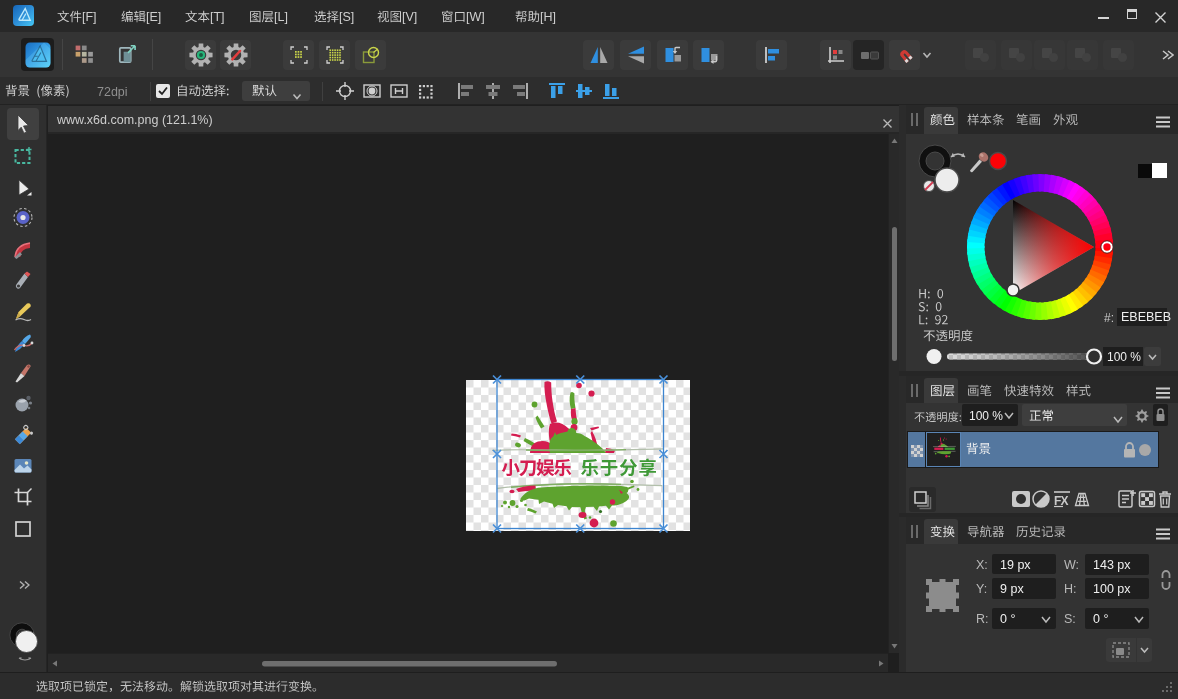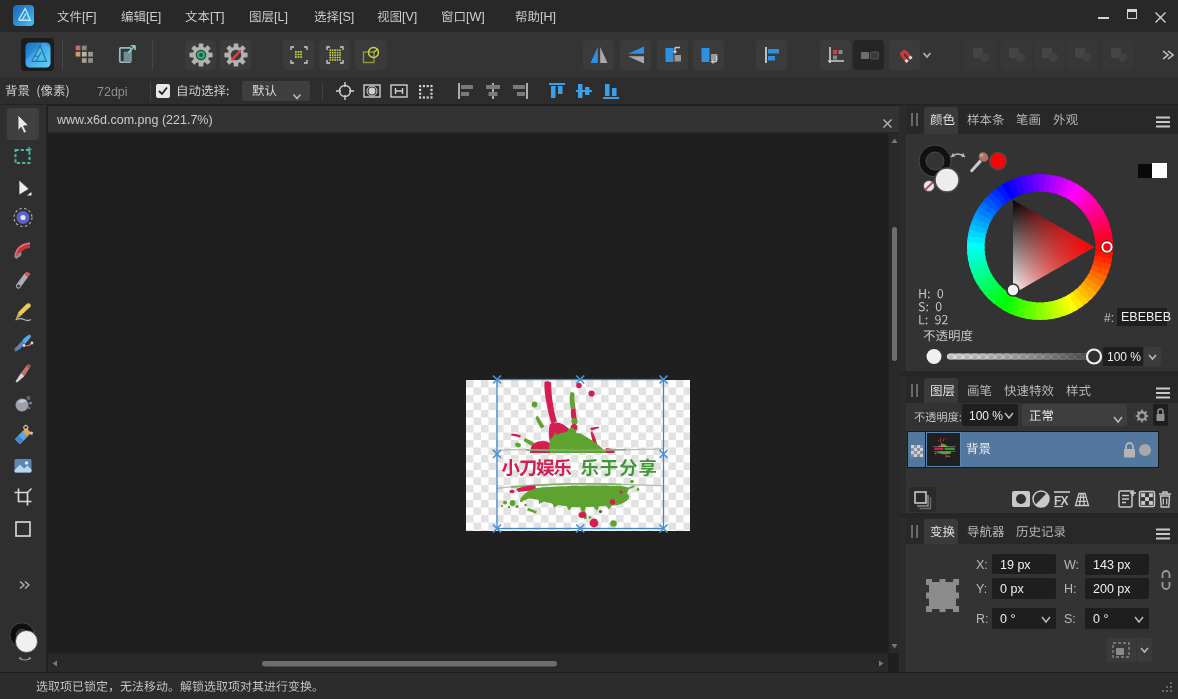--- a/index.html
+++ b/index.html
@@ -461,21 +461,21 @@
 <div class="abs" style="left:8px;top:622px;"><svg width="34" height="40" viewBox="0 0 34 40">
 <circle cx="14" cy="13" r="9" fill="none" stroke="#0e0e0e" stroke-width="6.5"></circle>
 <circle cx="14" cy="13" r="12.2" fill="none" stroke="#4f4f4f" stroke-width="0.8"></circle>
 <circle cx="14" cy="13" r="5.8" fill="none" stroke="#4f4f4f" stroke-width="0.8"></circle>
 <circle cx="18.5" cy="19.5" r="11" fill="#f0f0f0" stroke="#3a3a3a" stroke-width="0.8"></circle>
 <path d="M11 36 q6 4 12 0" fill="none" stroke="#9a9a9a" stroke-width="1.2"></path>
         <path d="M11 36 l2.5 -1 l-0.5 2.8 Z M23 36 l-2.5 -1 l0.5 2.8 Z" fill="#9a9a9a"></path>
 </svg></div>
 <div class="abs" style="left:48px;top:105px;width:851px;height:567px;background:#1f1f1f;"></div>
 <div class="abs" style="left:48px;top:106px;width:851px;height:28px;background:#333333;border-bottom:2px solid #262626;"></div>
-<div class="abs" style="left:57px;top:113px;color:#cdcdcd;font-size:12.5px;">www.x6d.com.png (221.7%)</div>
+<div class="abs" style="left:57px;top:113px;color:#cdcdcd;font-size:12.5px;">www.x6d.com.png (121.1%)</div>
 <div class="abs" style="left:882px;top:115px;"><svg width="11" height="11" viewBox="0 0 11 11">
         <path d="M1.5 1.5 L9.5 9.5 M9.5 1.5 L1.5 9.5" stroke="#b9b9b9" stroke-width="1.3"></path>
       </svg></div>
 <div class="abs" style="left:466px;top:380px;width:224px;height:151px;background:#ffffff;">
 <svg width="224" height="151" style="position:absolute;left:0;top:0;">
 <defs>
           <pattern id="chk" width="15" height="15" patternUnits="userSpaceOnUse">
 <rect width="15" height="15" fill="#ffffff"></rect>
             <rect width="7.5" height="7.5" fill="#e2e2e2"></rect>
             <rect x="7.5" y="7.5" width="7.5" height="7.5" fill="#e2e2e2"></rect>
@@ -943,25 +943,25 @@
 <div class="abs" style="left:976px;top:558px;color:#b9b9b9;font-size:12.5px;">X:</div>
 <div class="abs" style="left:992px;top:554px;width:64px;height:20px;background:#1e1e1e;border-radius:2px;">
       <div style="color:#efefef;font-size:12.5px;padding:3.5px 0 0 8px;">19 px</div>
     </div>
 <div class="abs" style="left:1064px;top:558px;color:#b9b9b9;font-size:12.5px;">W:</div>
 <div class="abs" style="left:1085px;top:554px;width:64px;height:21px;background:#1e1e1e;border-radius:2px;">
       <div style="color:#efefef;font-size:12.5px;padding:3.5px 0 0 8px;">143 px</div>
     </div>
 <div class="abs" style="left:976px;top:582px;color:#b9b9b9;font-size:12.5px;">Y:</div>
 <div class="abs" style="left:992px;top:578px;width:64px;height:21px;background:#1e1e1e;border-radius:2px;">
-      <div style="color:#efefef;font-size:12.5px;padding:3.5px 0 0 8px;">0 px</div>
+      <div style="color:#efefef;font-size:12.5px;padding:3.5px 0 0 8px;">9 px</div>
     </div>
 <div class="abs" style="left:1064px;top:582px;color:#b9b9b9;font-size:12.5px;">H:</div>
 <div class="abs" style="left:1085px;top:578px;width:64px;height:21px;background:#1e1e1e;border-radius:2px;">
-      <div style="color:#efefef;font-size:12.5px;padding:3.5px 0 0 8px;">200 px</div>
+      <div style="color:#efefef;font-size:12.5px;padding:3.5px 0 0 8px;">100 px</div>
     </div>
 <div class="abs" style="left:976px;top:612px;color:#b9b9b9;font-size:12.5px;">R:</div>
 <div class="abs" style="left:992px;top:608px;width:64px;height:21px;background:#1e1e1e;border-radius:2px;">
       <div style="color:#efefef;font-size:12.5px;padding:3.5px 0 0 8px;">0 °</div>
       <svg width="12" height="10" style="position:absolute;right:4px;top:7px">
         <path d="M2 2 L6 7 L10 2" fill="none" stroke="#bbb" stroke-width="1.5"></path>
       </svg>
     </div>
 <div class="abs" style="left:1064px;top:612px;color:#b9b9b9;font-size:12.5px;">S:</div>
 <div class="abs" style="left:1085px;top:608px;width:64px;height:21px;background:#1e1e1e;border-radius:2px;">

